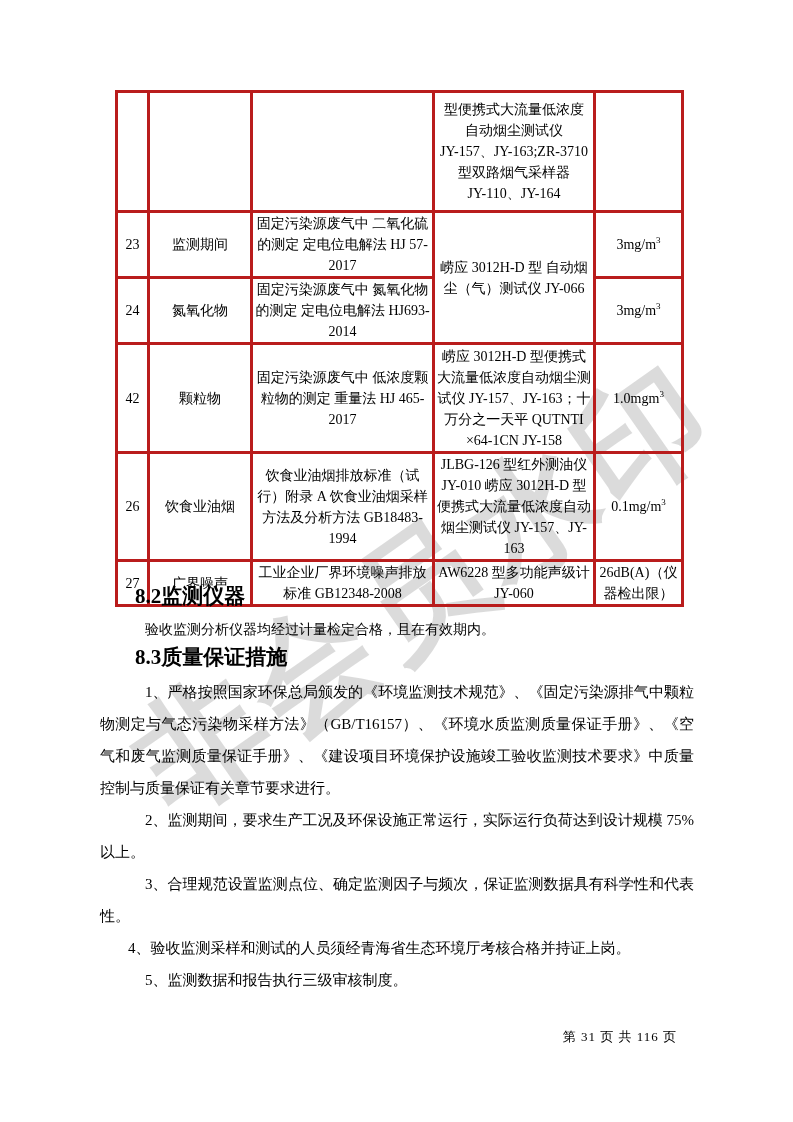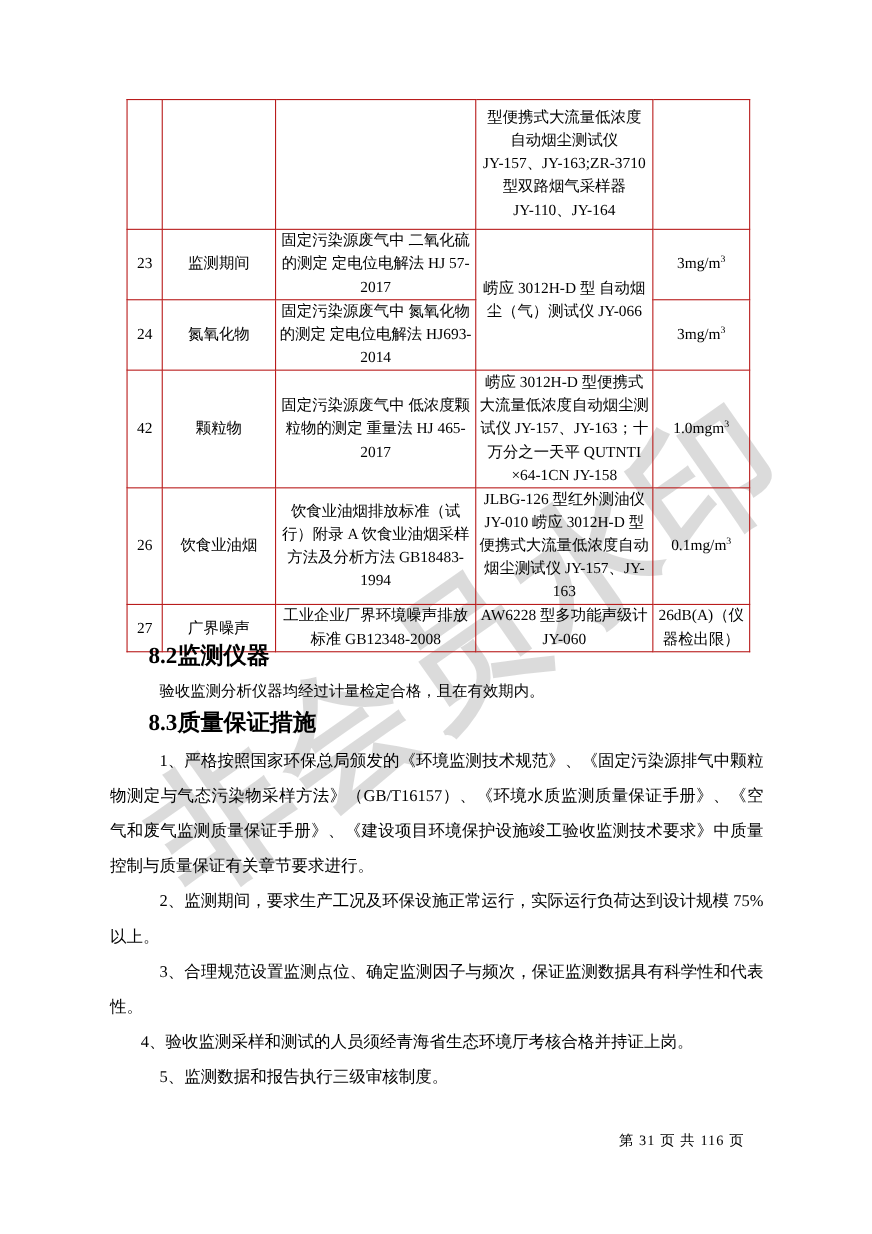--- a/index.html
+++ b/index.html
@@ -30,21 +30,21 @@
   
   table.doc-table{
     position:absolute;
     left:115px;top:90px;
     width:566px;
     border-collapse:collapse;
     table-layout:fixed;
     z-index:1;
   }
   table.doc-table td{
-    border:1px solid #b91c1c;
+    border:3px solid #b91c1c;
     text-align:center;
     vertical-align:middle;
     font-size:14px;
     line-height:21px;
     padding:0 2px;
     word-break:break-word;
   }
   tr.row-cont td{height:117px;}
   tr.row-23 td{height:56px;}
   tr.row-24 td{height:62px;}

